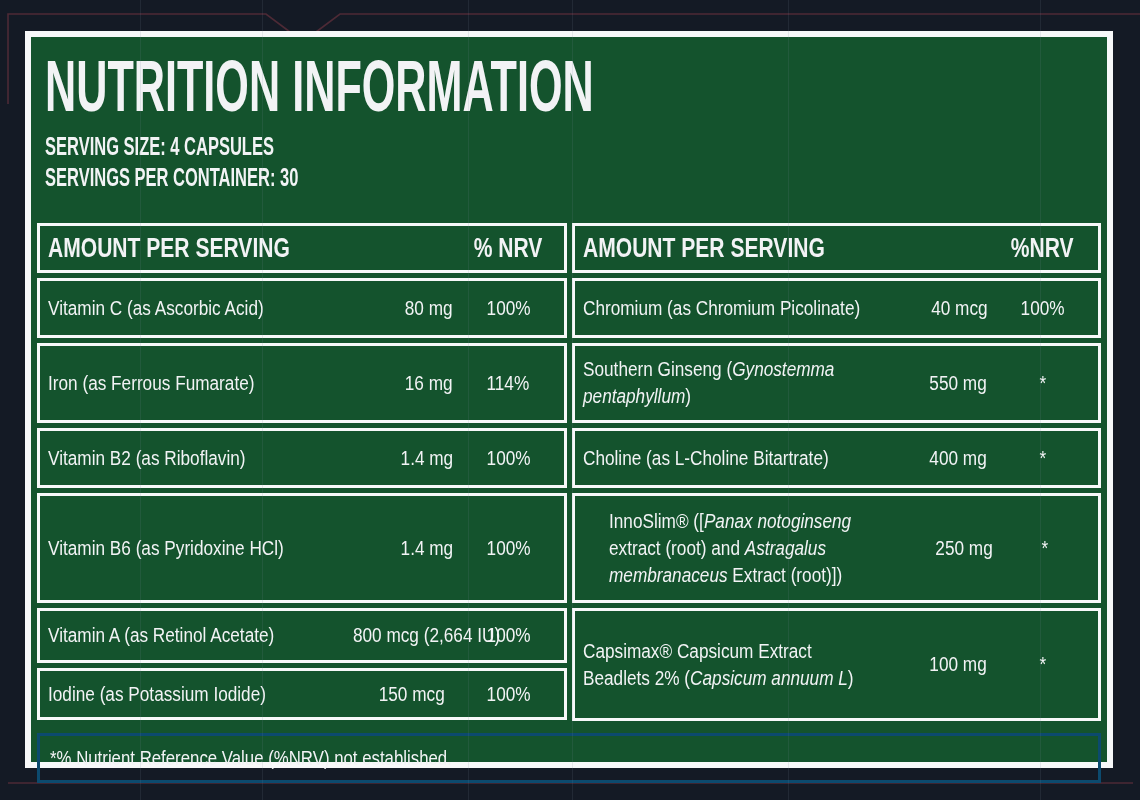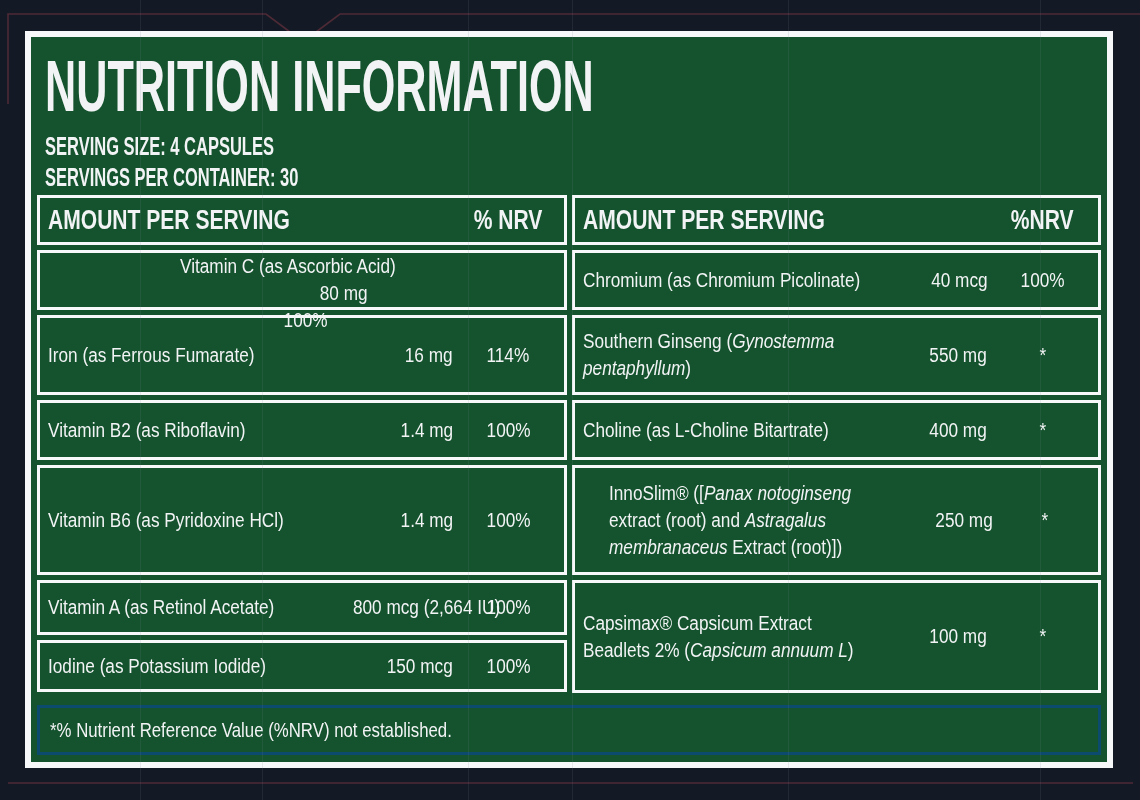--- a/index.html
+++ b/index.html
@@ -15,21 +15,21 @@
          padding:4px 6px 0 6px;z-index:2;}
 
   .cx{display:inline-block;}
   h1.title{margin:8px 0 8px 8px;height:74px;overflow:visible;}
   h1.title .cx{font-weight:bold;font-size:72px;line-height:74px;
                transform:scaleX(0.60);transform-origin:left center;white-space:nowrap;}
   .serving{margin-left:8px;height:31px;}
   .serving .cx{font-weight:bold;font-size:25px;line-height:31px;
                transform:scaleX(0.66);transform-origin:left center;white-space:nowrap;}
 
-  .tables{display:flex;gap:5px;margin-top:2px;}
+  .tables{display:flex;gap:5px;margin-top:30px;}
   .table{flex:1;min-width:0;}
 
   .thead{height:50px;box-sizing:border-box;border:3px solid #f7f8f9;
          display:flex;align-items:center;margin-bottom:5px;padding:0 0 0 8px;}
   .hcell.name{flex:1;min-width:0;}
   .hcell.nrv{width:21.5%;text-align:center;}
   .thead .cx{font-weight:bold;font-size:27px;line-height:30px;
              transform:scaleX(0.78);white-space:nowrap;}
   .thead .name .cx{transform-origin:left center;}
   .thead .nrv .cx{transform-origin:center center;}
@@ -69,21 +69,21 @@
     <div class="serving"><span class="cx">SERVING SIZE: 4 CAPSULES</span></div>
     <div class="serving"><span class="cx">SERVINGS PER CONTAINER: 30</span></div>
 
     <div class="tables">
 
       <div class="table" id="table-left">
         <div class="thead">
           <span class="hcell name"><span class="cx">AMOUNT PER SERVING</span></span>
           <span class="hcell nrv"><span class="cx">% NRV</span></span>
         </div>
-      <div class="trow" style="height: 60px; flex-direction: column;">
+      <div class="trow" style="height: 60px;">
             <div class="cell name"><span class="cx">Vitamin C (as Ascorbic Acid)</span></div>
             <div class="cell amount"><span class="cx">80 mg</span></div>
             <div class="cell nrv"><span class="cx">100%</span></div>
           </div>
           <div class="trow" style="height: 80px;">
             <div class="cell name"><span class="cx">Iron (as Ferrous Fumarate)</span></div>
             <div class="cell amount"><span class="cx">16 mg</span></div>
             <div class="cell nrv"><span class="cx">114%</span></div>
           </div>
           <div class="trow" style="height: 60px;">
@@ -94,21 +94,21 @@
           <div class="trow" style="height: 110px;">
             <div class="cell name"><span class="cx">Vitamin B6 (as Pyridoxine HCl)</span></div>
             <div class="cell amount"><span class="cx">1.4 mg</span></div>
             <div class="cell nrv"><span class="cx">100%</span></div>
           </div>
           <div class="trow" style="height: 55px;">
             <div class="cell name"><span class="cx">Vitamin A (as Retinol Acetate)</span></div>
             <div class="cell amount"><span class="cx">800 mcg (2,664 IU)</span></div>
             <div class="cell nrv"><span class="cx">100%</span></div>
           </div>
-          <div class="trow" style="height: 52px;">
+          <div class="trow" style="height: 52px; gap: 8px;">
             <div class="cell name"><span class="cx">Iodine (as Potassium Iodide)</span></div>
             <div class="cell amount"><span class="cx">150 mcg</span></div>
             <div class="cell nrv"><span class="cx">100%</span></div>
           </div>
         </div>
 
       <div class="table" id="table-right">
         <div class="thead">
           <span class="hcell name"><span class="cx">AMOUNT PER SERVING</span></span>
           <span class="hcell nrv"><span class="cx">%NRV</span></span>

